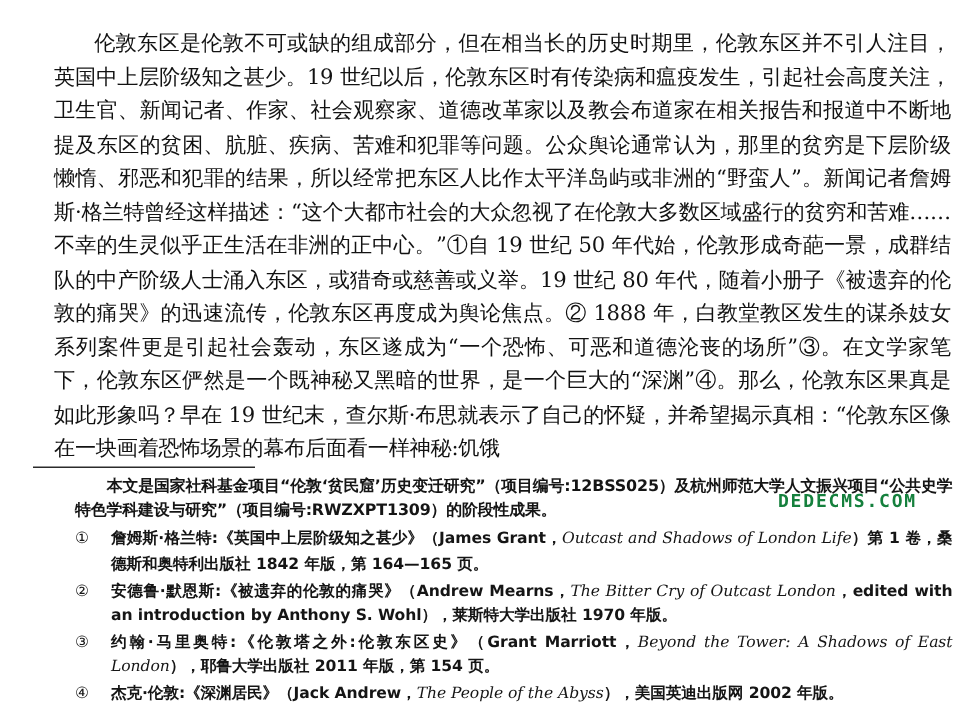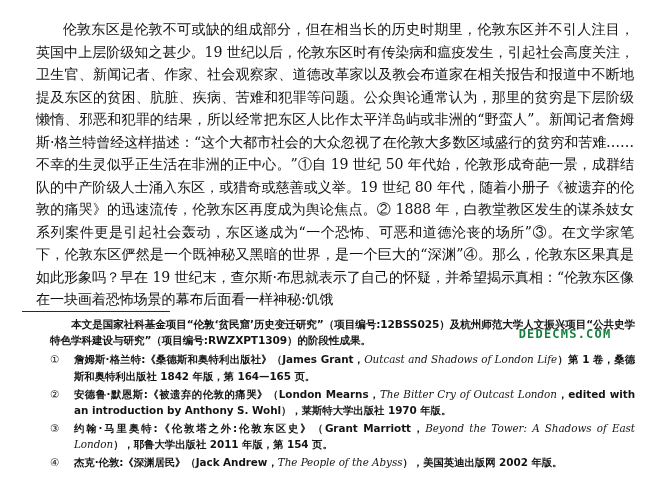--- a/index.html
+++ b/index.html
@@ -122,26 +122,26 @@
   <p class="body-text">伦敦东区是伦敦不可或缺的组成部分，但在相当长的历史时期里，伦敦东区并不引人注目，英国中上层阶级知之甚少。19 世纪以后，伦敦东区时有传染病和瘟疫发生，引起社会高度关注，卫生官、新闻记者、作家、社会观察家、道德改革家以及教会布道家在相关报告和报道中不断地提及东区的贫困、肮脏、疾病、苦难和犯罪等问题。公众舆论通常认为，那里的贫穷是下层阶级懒惰、邪恶和犯罪的结果，所以经常把东区人比作太平洋岛屿或非洲的“野蛮人”。新闻记者詹姆斯·格兰特曾经这样描述：“这个大都市社会的大众忽视了在伦敦大多数区域盛行的贫穷和苦难……不幸的生灵似乎正生活在非洲的正中心。”①自 19 世纪 50 年代始，伦敦形成奇葩一景，成群结队的中产阶级人士涌入东区，或猎奇或慈善或义举。19 世纪 80 年代，随着小册子《被遗弃的伦敦的痛哭》的迅速流传，伦敦东区再度成为舆论焦点。② 1888 年，白教堂教区发生的谋杀妓女系列案件更是引起社会轰动，东区遂成为“一个恐怖、可恶和道德沦丧的场所”③。在文学家笔下，伦敦东区俨然是一个既神秘又黑暗的世界，是一个巨大的“深渊”④。那么，伦敦东区果真是如此形象吗？早在 19 世纪末，查尔斯·布思就表示了自己的怀疑，并希望揭示真相：“伦敦东区像在一块画着恐怖场景的幕布后面看一样神秘:饥饿</p>
 
   <div class="fn-rule"></div>
 
   <div class="footnotes">
 
     <p class="fn-funding cjk">本文是国家社科基金项目“伦敦‘贫民窟’历史变迁研究”（项目编号:12BSS025）及杭州师范大学人文振兴项目“公共史学特色学科建设与研究”（项目编号:RWZXPT1309）的阶段性成果。</p>
 
     <div class="fn-item">
       <span class="fn-marker">①</span>
-      <span class="fn-text"><span class="cjk">詹姆斯·格兰特:《桑德斯和奥特利出版社》（James Grant，</span><i>Outcast and Shadows of London Life</i><span class="cjk">）第 1 卷，桑德斯和奥特利出版社 1842 年版，第 164—165 页。</span></span>
+      <span class="fn-text"><span class="cjk">詹姆斯·格兰特:《英国中上层阶级知之甚少》（James Grant，</span><i>Outcast and Shadows of London Life</i><span class="cjk">）第 1 卷，桑德斯和奥特利出版社 1842 年版，第 164—165 页。</span></span>
     </div>
 
     <div class="fn-item">
       <span class="fn-marker">②</span>
-      <span class="fn-text"><span class="cjk">安德鲁·默恩斯:《被遗弃的伦敦的痛哭》（London Mearns，</span><i>The Bitter Cry of Outcast London</i><span class="cjk">，edited with an introduction by Anthony S. Wohl），莱斯特大学出版社 1970 年版。</span></span>
+      <span class="fn-text"><span class="cjk">安德鲁·默恩斯:《被遗弃的伦敦的痛哭》（Andrew Mearns，</span><i>The Bitter Cry of Outcast London</i><span class="cjk">，edited with an introduction by Anthony S. Wohl），莱斯特大学出版社 1970 年版。</span></span>
     </div>
 
     <div class="fn-item">
       <span class="fn-marker">③</span>
       <span class="fn-text"><span class="cjk">约翰·马里奥特:《伦敦塔之外:伦敦东区史》（Grant Marriott，</span><i>Beyond the Tower: A Shadows of East London</i><span class="cjk">），耶鲁大学出版社 2011 年版，第 154 页。</span></span>
     </div>
 
     <div class="fn-item">
       <span class="fn-marker">④</span>
       <span class="fn-text"><span class="cjk">杰克·伦敦:《深渊居民》（Jack Andrew，</span><i>The People of the Abyss</i><span class="cjk">），美国英迪出版网 2002 年版。</span></span>

